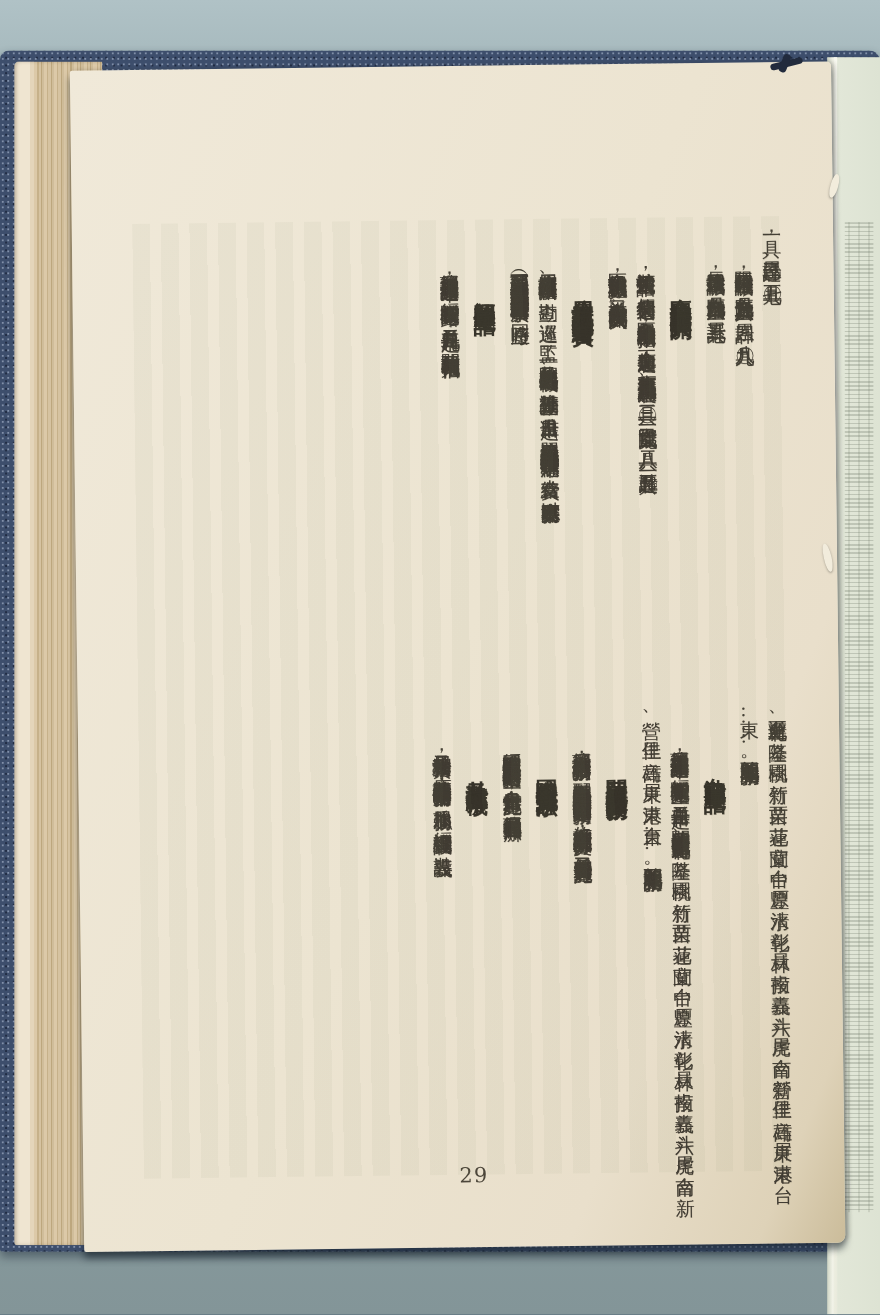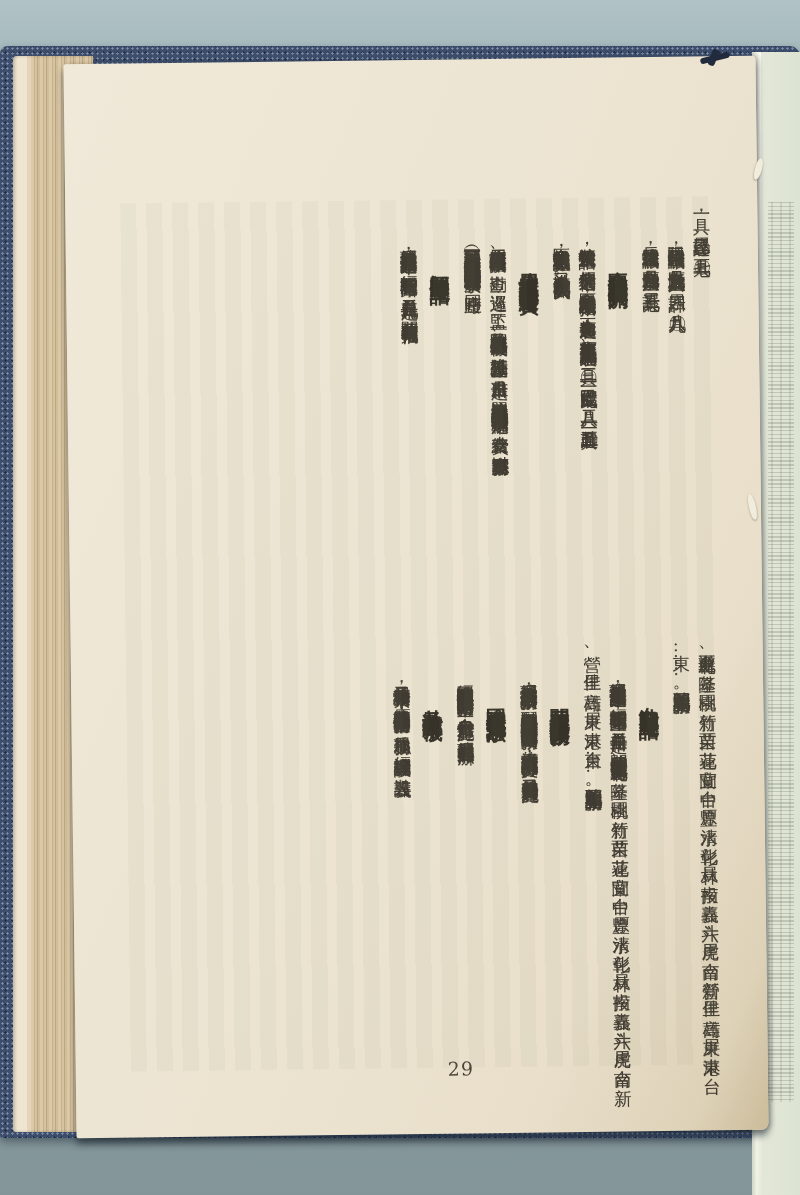--- a/index.html
+++ b/index.html
@@ -73,21 +73,21 @@
   .vtext.lower { top:584px; }
   .vtext .p { margin:0; text-indent:1.6em; }
   .vtext .c { margin:0; text-indent:0; }
   .vtext .h {
     margin:0 6px; padding-top:50px;
     font-size:20px; line-height:26px; font-weight:700;
     letter-spacing:1.5px; color:#37332a;
   }
   .page-num {
     position:absolute; left:342px; top:998px;
-    font-family:"DejaVu Serif",serif; font-size:19px; letter-spacing:1px; color:#4c463a;margin-left:30px;
+    font-family:"DejaVu Serif",serif; font-size:19px; letter-spacing:1px; color:#4c463a;
   }
   
   .thread {
     position:absolute; width:7px; height:22px; background:#f2ecdc;
     border-radius:45% 55% 50% 50%; box-shadow:0 1px 2px rgba(40,40,35,0.4);
   }
   .thread.t1 { left:755px; top:158px; transform:rotate(16deg); }
   .thread.t2 { left:749px; top:494px; transform:rotate(-12deg); height:26px; }
   .knot { position:absolute; left:698px; top:47px; width:36px; height:22px; }
   .knot::before, .knot::after {

